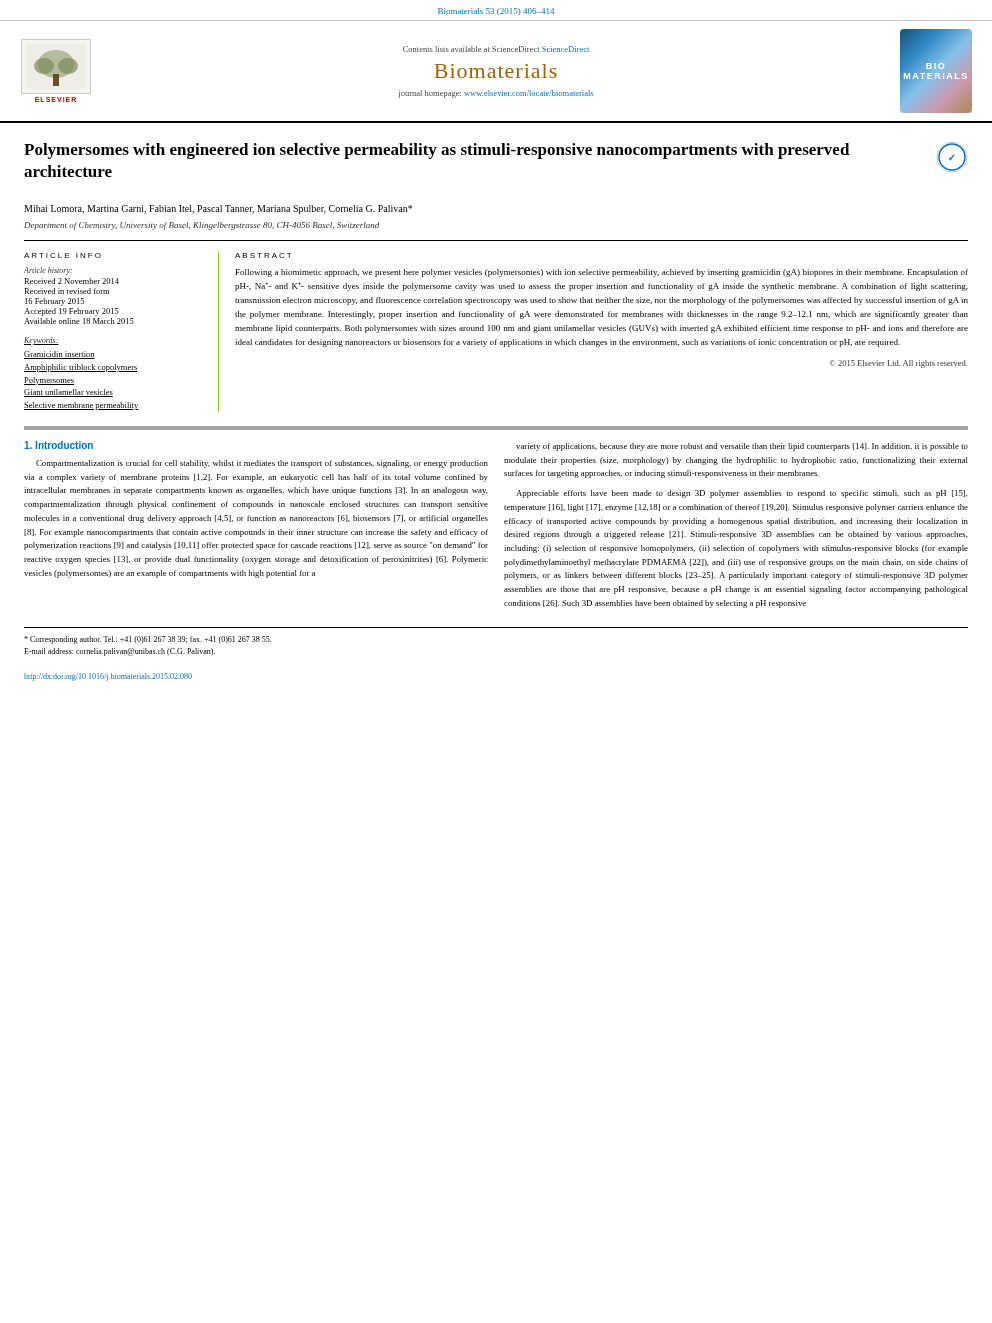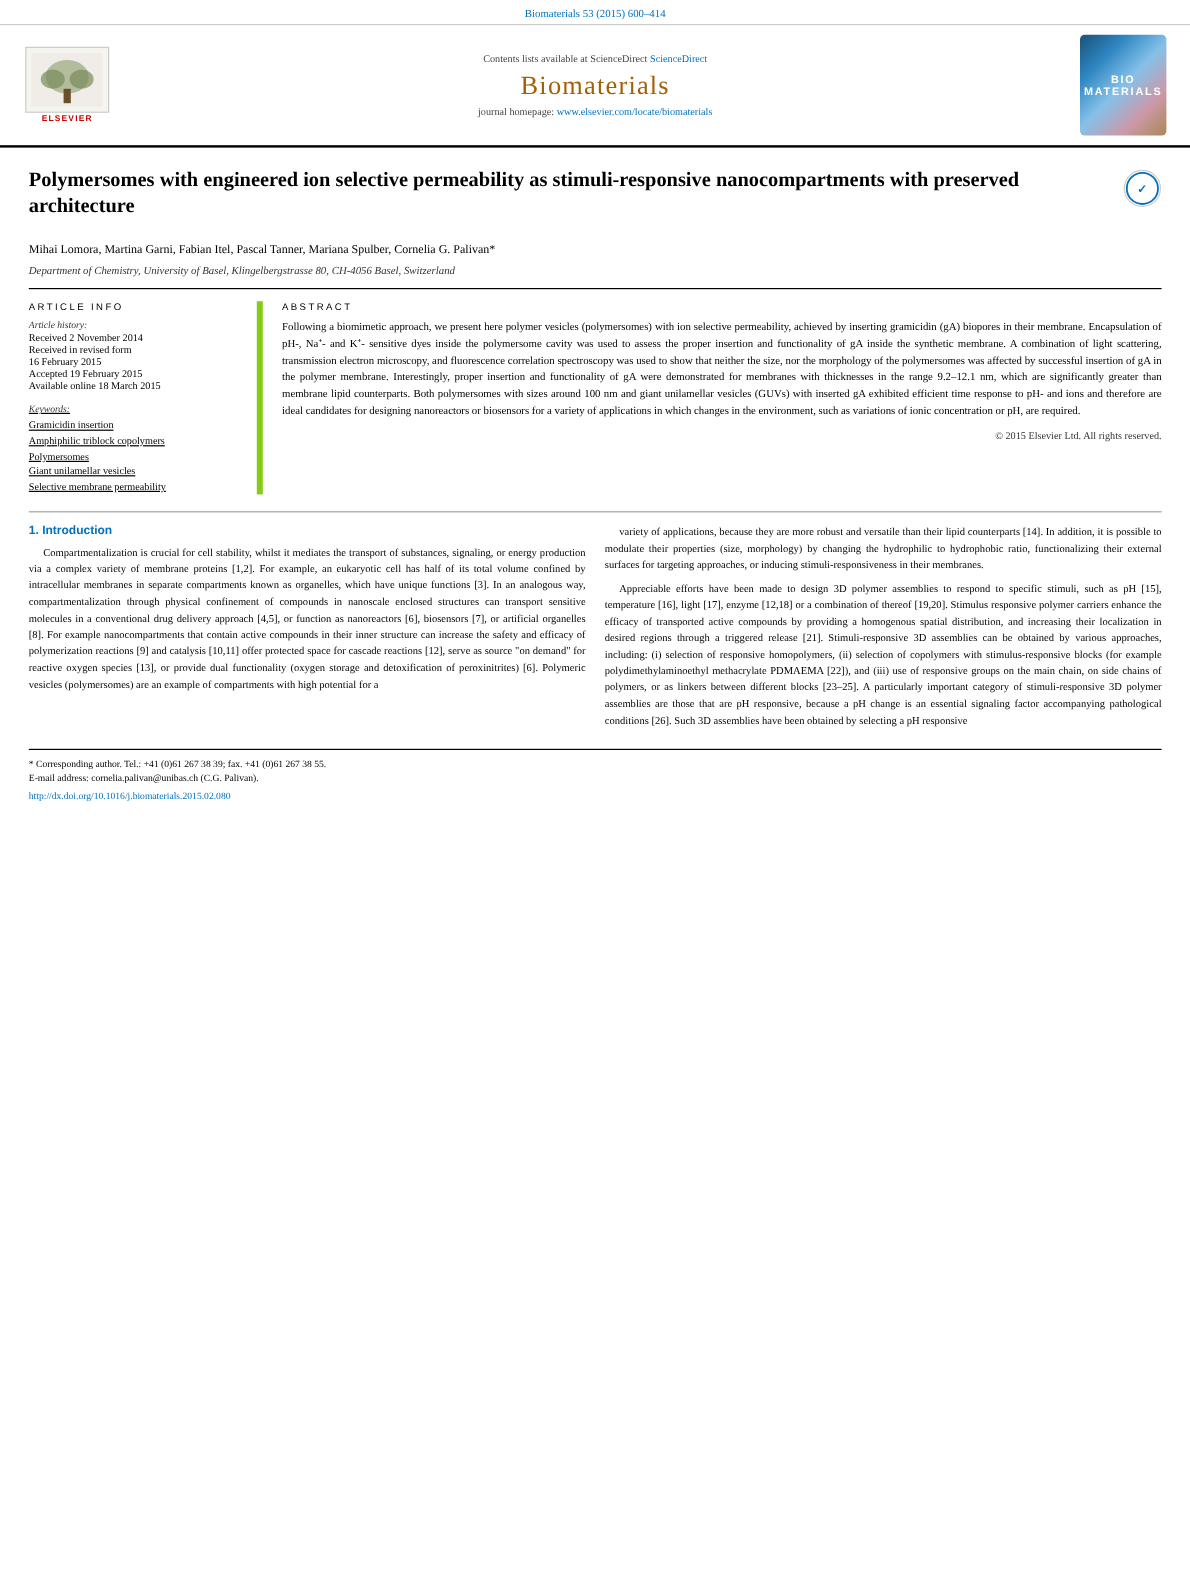--- a/index.html
+++ b/index.html
@@ -156,21 +156,21 @@
     .two-column-section {
       display: flex;
       gap: 16px;
       margin-top: 10px;
       border-top: 1px solid #000;
       padding-top: 10px;
     }
     .article-info-col {
       width: 195px;
       flex-shrink: 0;
-      border-right: 5px solid #84cc16;
+      border-right: 1px solid #84cc16;
       padding-right: 23px;
     }
     .abstract-col {
       flex: 1;
     }
     .col-header {
       font-size: 8px;
       letter-spacing: 2px;
       text-transform: uppercase;
       color: #000;
@@ -215,21 +215,21 @@
     }
     .copyright-line {
       font-size: 8.5px;
       color: #333;
       margin-top: 8px;
       text-align: right;
     }
     
     .body-section {
       margin-top: 14px;
-      border-top: 1px solid #a3a3a3;
+      border-top: 4px solid #a3a3a3;
       padding-top: 10px;
       display: flex;
       gap: 16px;
     }
     .body-col {
       flex: 1;
     }
     .section-heading {
       font-size: 10px;
       font-weight: bold;
@@ -253,34 +253,34 @@
       padding-top: 6px;
     }
     .footnote-text {
       font-size: 8px;
       color: #000;
       line-height: 1.5;
     }
     .doi-text {
       font-size: 8px;
       color: #0070c0;
-      margin-top: 4px;
+      margin-top: 14px;
     }
     .issn-text {
       font-size: 8px;
       color: #555;
     }
   </style>
 </head>
 <body>
 
 <div class="page-container">
 
   <div class="top-bar">
-    <span>Biomaterials 53 (2015) 600–414</span>
+    <span>Biomaterials 53 (2015) 406–414</span>
   </div>
 
   <div class="journal-header">
     <div class="journal-logo-left">
       <div class="elsevier-logo">
 
         <svg width="60" height="45" viewBox="0 0 60 45">
           <rect x="0" y="0" width="60" height="45" fill="#f0ede8"></rect>
 
           <ellipse cx="30" cy="20" rx="18" ry="14" fill="#8B9B6A" opacity="0.6"></ellipse>

